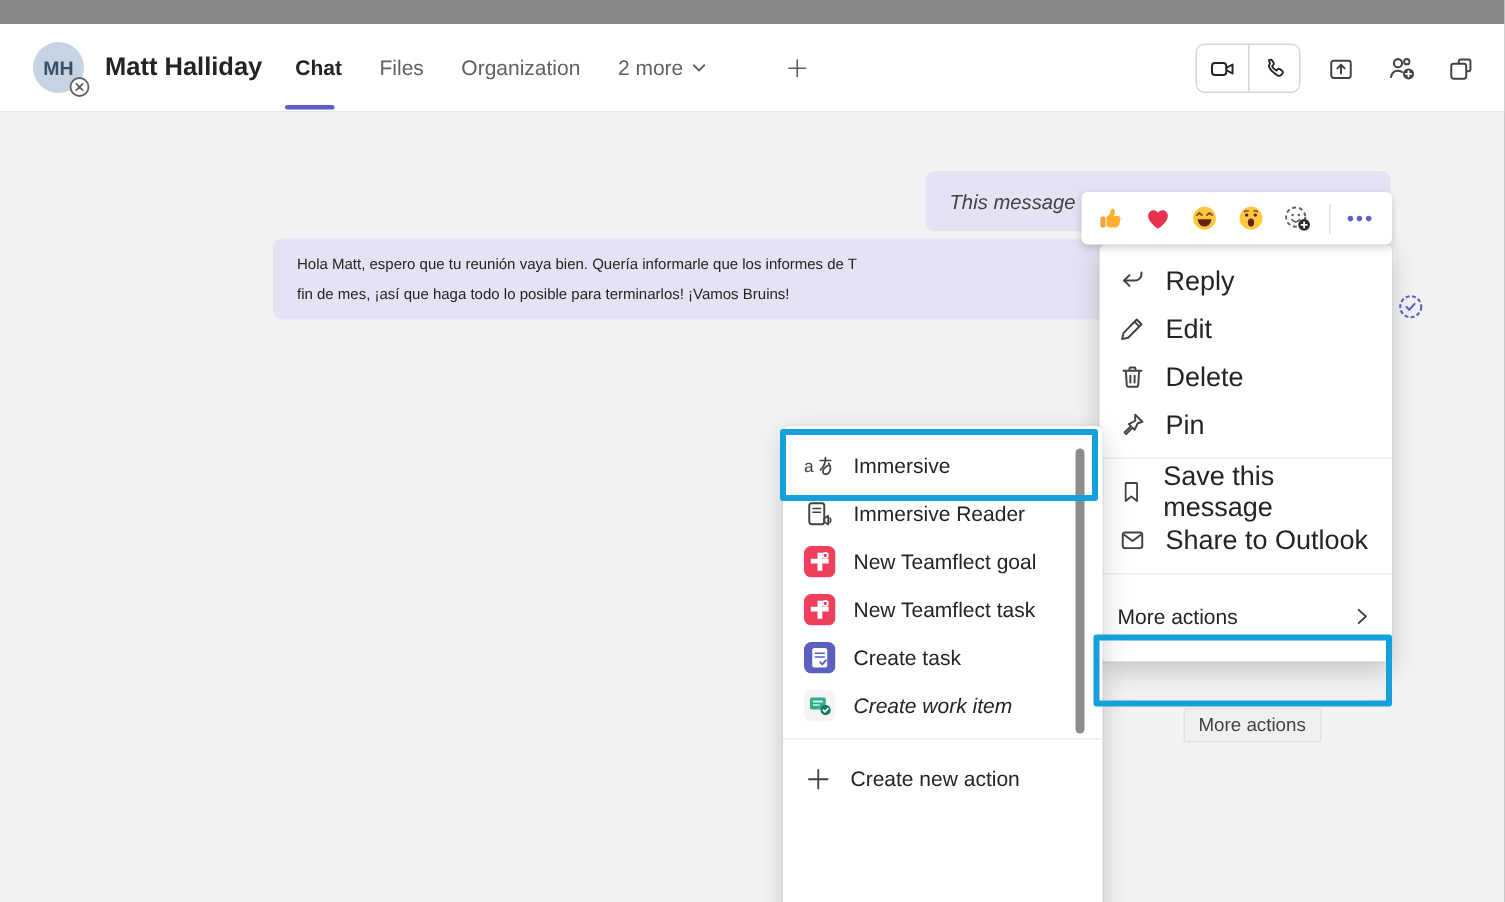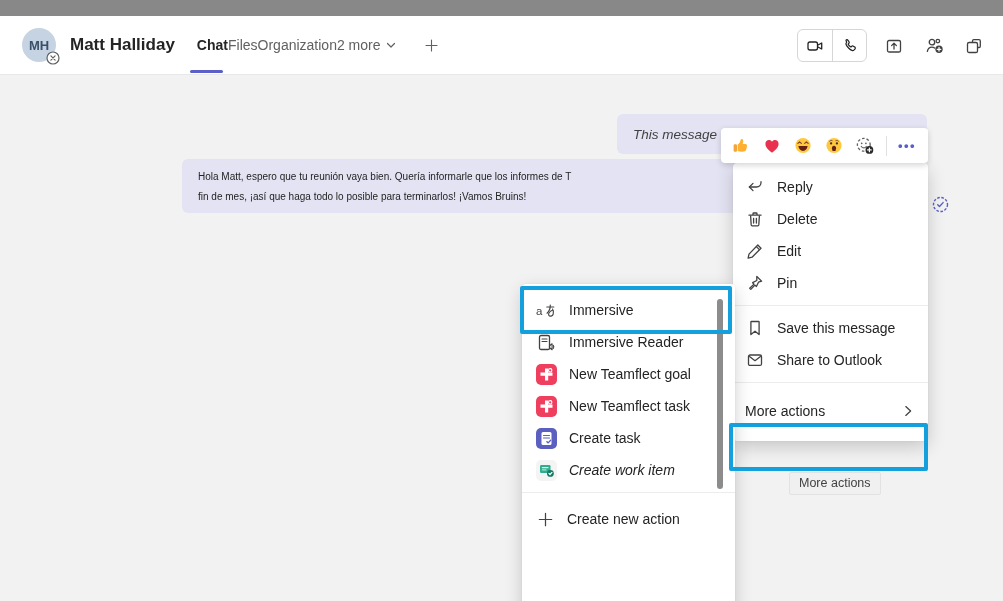--- a/index.html
+++ b/index.html
@@ -5,21 +5,21 @@
   * { margin:0; padding:0; box-sizing:border-box; }
   body { font-family:"Liberation Sans", sans-serif; background:#888; }
   .screen { position:relative; width:1003px; height:601px; background:#F2F2F2; overflow:hidden; margin:16px auto; font-family:"Liberation Sans", sans-serif; }
 
   
   .header { position:absolute; top:0; left:0; width:1003px; height:59px; background:#FFFFFF; border-bottom:1px solid #E8E8E8; display:flex; align-items:center; z-index:2; }
   .avatar-wrap { position:relative; margin-left:22px; width:34px; height:34px; flex:0 0 auto; }
   .avatar { width:34px; height:34px; border-radius:50%; background:#C6D3E2; color:#3A5068; font-size:13px; font-weight:bold; display:flex; align-items:center; justify-content:center; }
   .status-badge { position:absolute; right:-4px; bottom:-3px; width:14px; height:14px; }
   .chat-title { margin-left:14px; font-size:17px; font-weight:bold; color:#242424; white-space:nowrap; }
-  .tabs { display:flex; align-items:center; margin-left:22px; }
+  .tabs { display:flex; align-items:center; margin-left:22px; gap:25px; }
   .tab { font-size:14px; color:#616161; cursor:pointer; white-space:nowrap; display:flex; align-items:center; gap:4px; }
   .tab.active { color:#242424; font-weight:bold; }
   .tab-underline { position:absolute; left:190px; top:54px; width:33px; height:3px; border-radius:3px; background:#5B5FC7; }
   .add-tab { margin-left:26px; display:flex; align-items:center; }
   .hdr-right { position:absolute; right:16px; top:13px; display:flex; align-items:center; gap:14px; }
   .call-group { display:flex; border:1px solid #D6D6D6; border-radius:6px; background:#fff; height:33px; overflow:hidden; }
   .call-btn { width:34px; display:flex; align-items:center; justify-content:center; }
   .call-btn + .call-btn { border-left:1px solid #D6D6D6; }
   .icon-btn { width:26px; height:26px; display:flex; align-items:center; justify-content:center; }
   svg.ic { display:block; }
@@ -32,21 +32,21 @@
   .read-receipt { position:absolute; left:932px; top:180px; z-index:1; }
 
   
   .reaction-bar { position:absolute; left:721px; top:112px; width:207px; height:35px; background:#FFFFFF; border-radius:4px; box-shadow:0 2px 6px rgba(0,0,0,0.18); display:flex; align-items:center; padding:0 10px; gap:11px; z-index:6; }
   .emoji { width:20px; height:20px; display:flex; align-items:center; justify-content:center; cursor:pointer; }
   .rx-divider { width:1px; height:20px; background:#E0E0E0; }
   .rx-more { color:#5B5FC7; font-size:13px; font-weight:bold; letter-spacing:1.5px; cursor:pointer; }
 
   
   .ctx-menu { position:absolute; left:733px; top:147px; width:195px; background:#FFFFFF; border-radius:4px; box-shadow:0 6px 18px rgba(0,0,0,0.18), 0 0 2px rgba(0,0,0,0.08); padding:8px 0; z-index:4; }
-  .menu-item { height:32px; display:flex; align-items:center; gap:12px; padding:0 12px; font-size:14px; color:#242424; cursor:pointer; }
+  .menu-item { height:32px; display:flex; align-items:center; gap:12px; padding:0 12px; font-size:18px; color:#242424; cursor:pointer; }
   .menu-divider { height:1px; background:#ECECEC; margin:6px 0; }
   .more-actions-row { height:44px; display:flex; align-items:center; justify-content:space-between; padding:0 12px; font-size:14px; color:#242424; cursor:pointer; }
 
   
   .sub-menu { position:absolute; left:522px; top:268px; width:213px; height:333px; background:#FFFFFF; border-radius:4px; box-shadow:0 6px 18px rgba(0,0,0,0.18), 0 0 2px rgba(0,0,0,0.08); padding:10px 0 0 0; z-index:5; }
   .sub-item { height:32px; display:flex; align-items:center; gap:12px; padding:0 14px; font-size:14px; color:#242424; cursor:pointer; }
   .sub-item.italic .sub-label { font-style:italic; }
   .sub-footer { height:40px; display:flex; align-items:center; gap:12px; padding:0 14px; font-size:14px; color:#242424; cursor:pointer; }
   .app-ic { width:21px; height:21px; flex:0 0 auto; }
   .scroll-thumb { position:absolute; left:717px; top:283px; width:6px; height:190px; background:#8C8C8C; border-radius:3px; z-index:6; cursor:pointer; }
@@ -193,33 +193,33 @@
   <div class="ctx-menu">
     <div class="menu-item">
       <svg class="ic" width="20" height="20" viewBox="0 0 20 20">
         <path d="M8 6.4L4.4 10 8 13.6" fill="none" stroke="#424242" stroke-width="1.3" stroke-linecap="round" stroke-linejoin="round"></path>
         <path d="M4.4 10h7.2A4.4 4.4 0 0 0 16 5.6v-.9" fill="none" stroke="#424242" stroke-width="1.3" stroke-linecap="round"></path>
       </svg>
       <span>Reply</span>
     </div>
     <div class="menu-item">
       <svg class="ic" width="20" height="20" viewBox="0 0 20 20">
+        <path d="M12.8 4l3.2 3.2-8.9 9-4 .9.9-4 8.8-9.1z" fill="none" stroke="#424242" stroke-width="1.3" stroke-linejoin="round"></path>
+        <path d="M11.4 5.6l3 3" fill="none" stroke="#424242" stroke-width="1.3"></path>
+      </svg>
+      <span>Edit</span>
+    </div>
+    <div class="menu-item">
+      <svg class="ic" width="20" height="20" viewBox="0 0 20 20">
         <path d="M4 6.2h12" stroke="#424242" stroke-width="1.3" stroke-linecap="round" fill="none"></path>
         <path d="M8 6V4.7a.7.7 0 0 1 .7-.7h2.6a.7.7 0 0 1 .7.7V6" fill="none" stroke="#424242" stroke-width="1.3"></path>
         <path d="M5.6 6.5l.6 9.4a1 1 0 0 0 1 .9h5.6a1 1 0 0 0 1-.9l.6-9.4" fill="none" stroke="#424242" stroke-width="1.3"></path>
         <path d="M8.6 9.4v4.6M11.4 9.4v4.6" stroke="#424242" stroke-width="1.3" stroke-linecap="round"></path>
       </svg>
       <span>Delete</span>
-    </div>
-    <div class="menu-item">
-      <svg class="ic" width="20" height="20" viewBox="0 0 20 20">
-        <path d="M12.8 4l3.2 3.2-8.9 9-4 .9.9-4 8.8-9.1z" fill="none" stroke="#424242" stroke-width="1.3" stroke-linejoin="round"></path>
-        <path d="M11.4 5.6l3 3" fill="none" stroke="#424242" stroke-width="1.3"></path>
-      </svg>
-      <span>Edit</span>
     </div>
     <div class="menu-item">
       <svg class="ic" width="20" height="20" viewBox="0 0 20 20">
         <path d="M11.8 3.4l4.8 4.8-3.1 1-2.1 4.3-1.4-1.4-4.2 4.3-1.1-1.1 4.3-4.2-1.4-1.4 4.2-2.2z" fill="none" stroke="#424242" stroke-width="1.3" stroke-linejoin="round"></path>
       </svg>
       <span>Pin</span>
     </div>
     <div class="menu-divider"></div>
     <div class="menu-item">
       <svg class="ic" width="20" height="20" viewBox="0 0 20 20">

